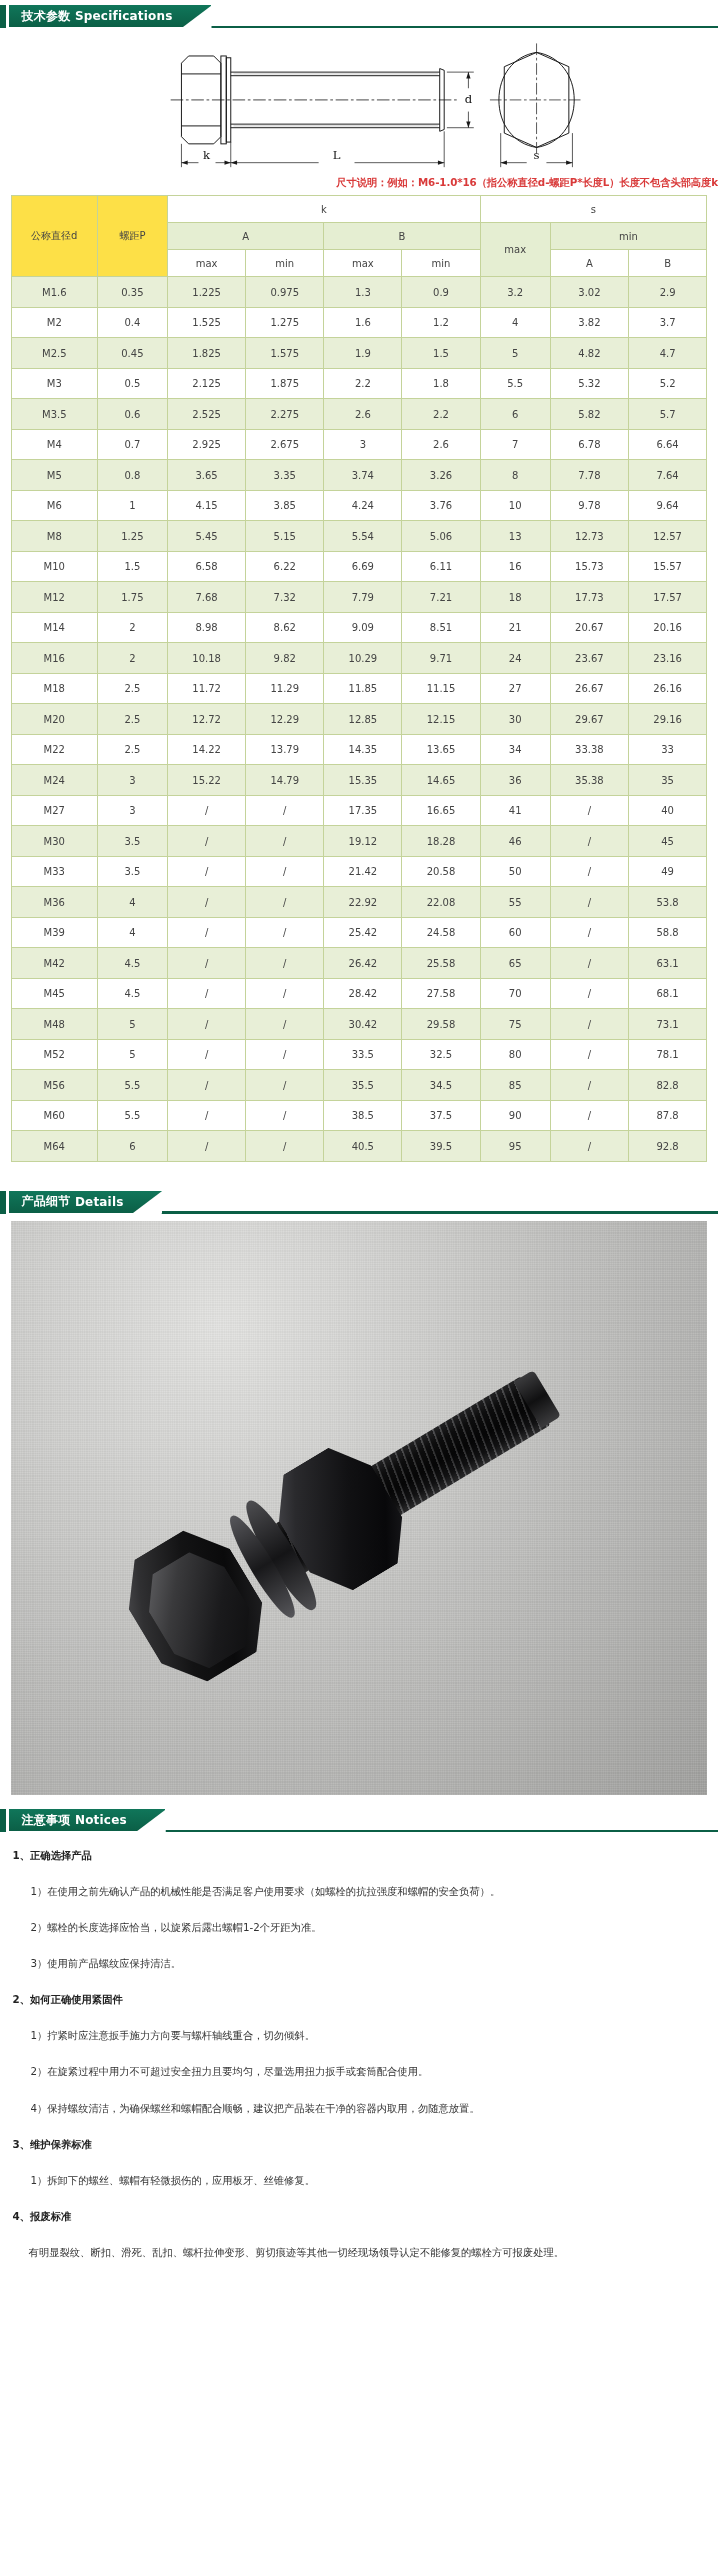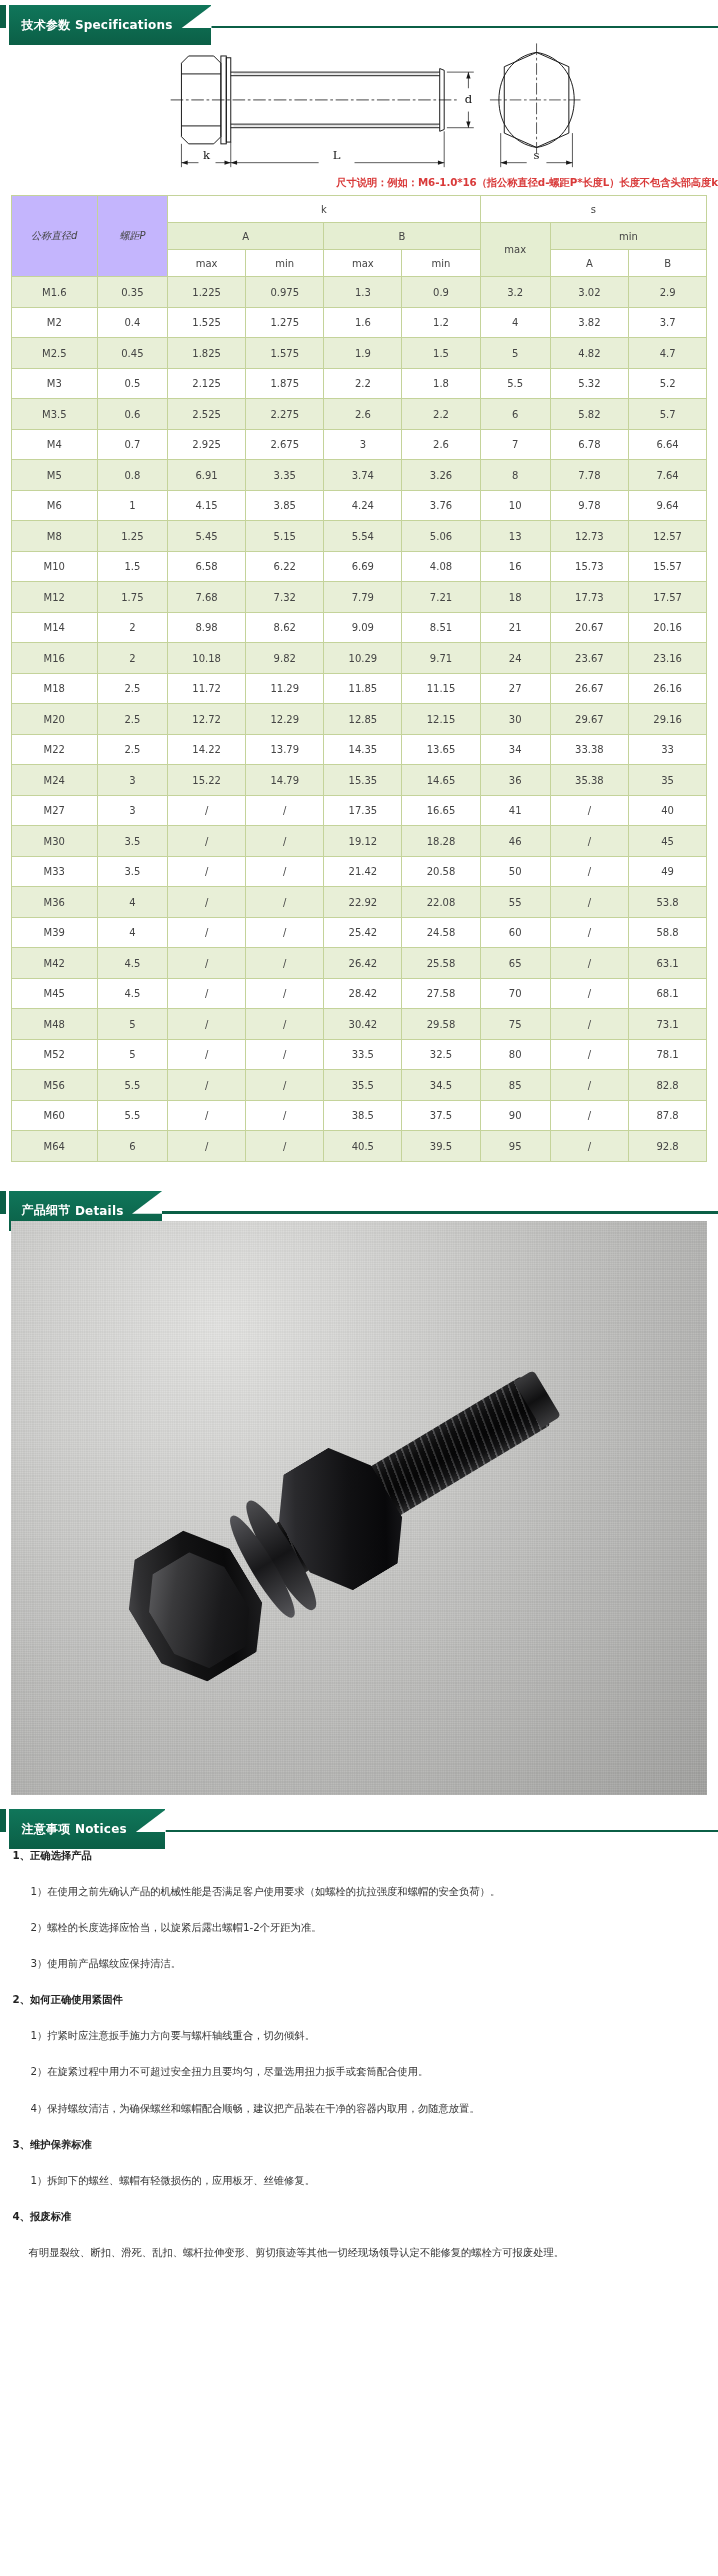--- a/index.html
+++ b/index.html
@@ -19,21 +19,21 @@
     margin: 5.4px 0 0 0;
     display: flex;
     align-items: stretch;
   }
   .banner .tab {
     position: relative;
     display: flex;
     align-items: center;
     background: #0c6b4e;
     background: linear-gradient(180deg,#10765a 0%,#0b5f46 100%);
-    height: 40px;
+    height: 22px;
     padding: 0 38px 0 12.6px;
     color: #fff;
     font-size: 12px;
     font-weight: bold;
     letter-spacing: 0.2px;
     white-space: nowrap;
   }
   .banner .tab:after {
     content:"";
     position:absolute;
@@ -84,21 +84,21 @@
   }
   table.spec th, table.spec td {
     border: 0.9px solid #c4d39a;
     text-align: center;
     vertical-align: middle;
     font-weight: normal;
     padding: 0 1.8px;
   }
   table.spec thead th { height: 27px; background: #ffffff; }
   table.spec thead tr.sub th { background: #e5eed2; }
-  table.spec thead th.label-cell { background:#c4b5fd;font-style:italic; }
+  table.spec thead th.label-cell { background:#fde047; }
   table.spec thead th.shaded { background: #e5eed2; }
   table.spec tbody td { height: 30.5px; }
   table.spec tbody tr.odd td { background: #e8efd7; }
   table.spec tbody tr.even td { background: #ffffff; }
 
   
   .photo-wrap { padding: 7.2px 10.8px 9px 10.8px; }
   .photo {
     width: 100%;
     height: 574px;
@@ -359,21 +359,21 @@
           <td>2.675</td>
           <td>3</td>
           <td>2.6</td>
           <td>7</td>
           <td>6.78</td>
           <td>6.64</td>
         </tr>
         <tr class="odd">
           <td>M5</td>
           <td>0.8</td>
-          <td>6.91</td>
+          <td>3.65</td>
           <td>3.35</td>
           <td>3.74</td>
           <td>3.26</td>
           <td>8</td>
           <td>7.78</td>
           <td>7.64</td>
         </tr>
         <tr class="even">
           <td>M6</td>
           <td>1</td>
@@ -395,21 +395,21 @@
           <td>13</td>
           <td>12.73</td>
           <td>12.57</td>
         </tr>
         <tr class="even">
           <td>M10</td>
           <td>1.5</td>
           <td>6.58</td>
           <td>6.22</td>
           <td>6.69</td>
-          <td>4.08</td>
+          <td>6.11</td>
           <td>16</td>
           <td>15.73</td>
           <td>15.57</td>
         </tr>
         <tr class="odd">
           <td>M12</td>
           <td>1.75</td>
           <td>7.68</td>
           <td>7.32</td>
           <td>7.79</td>

